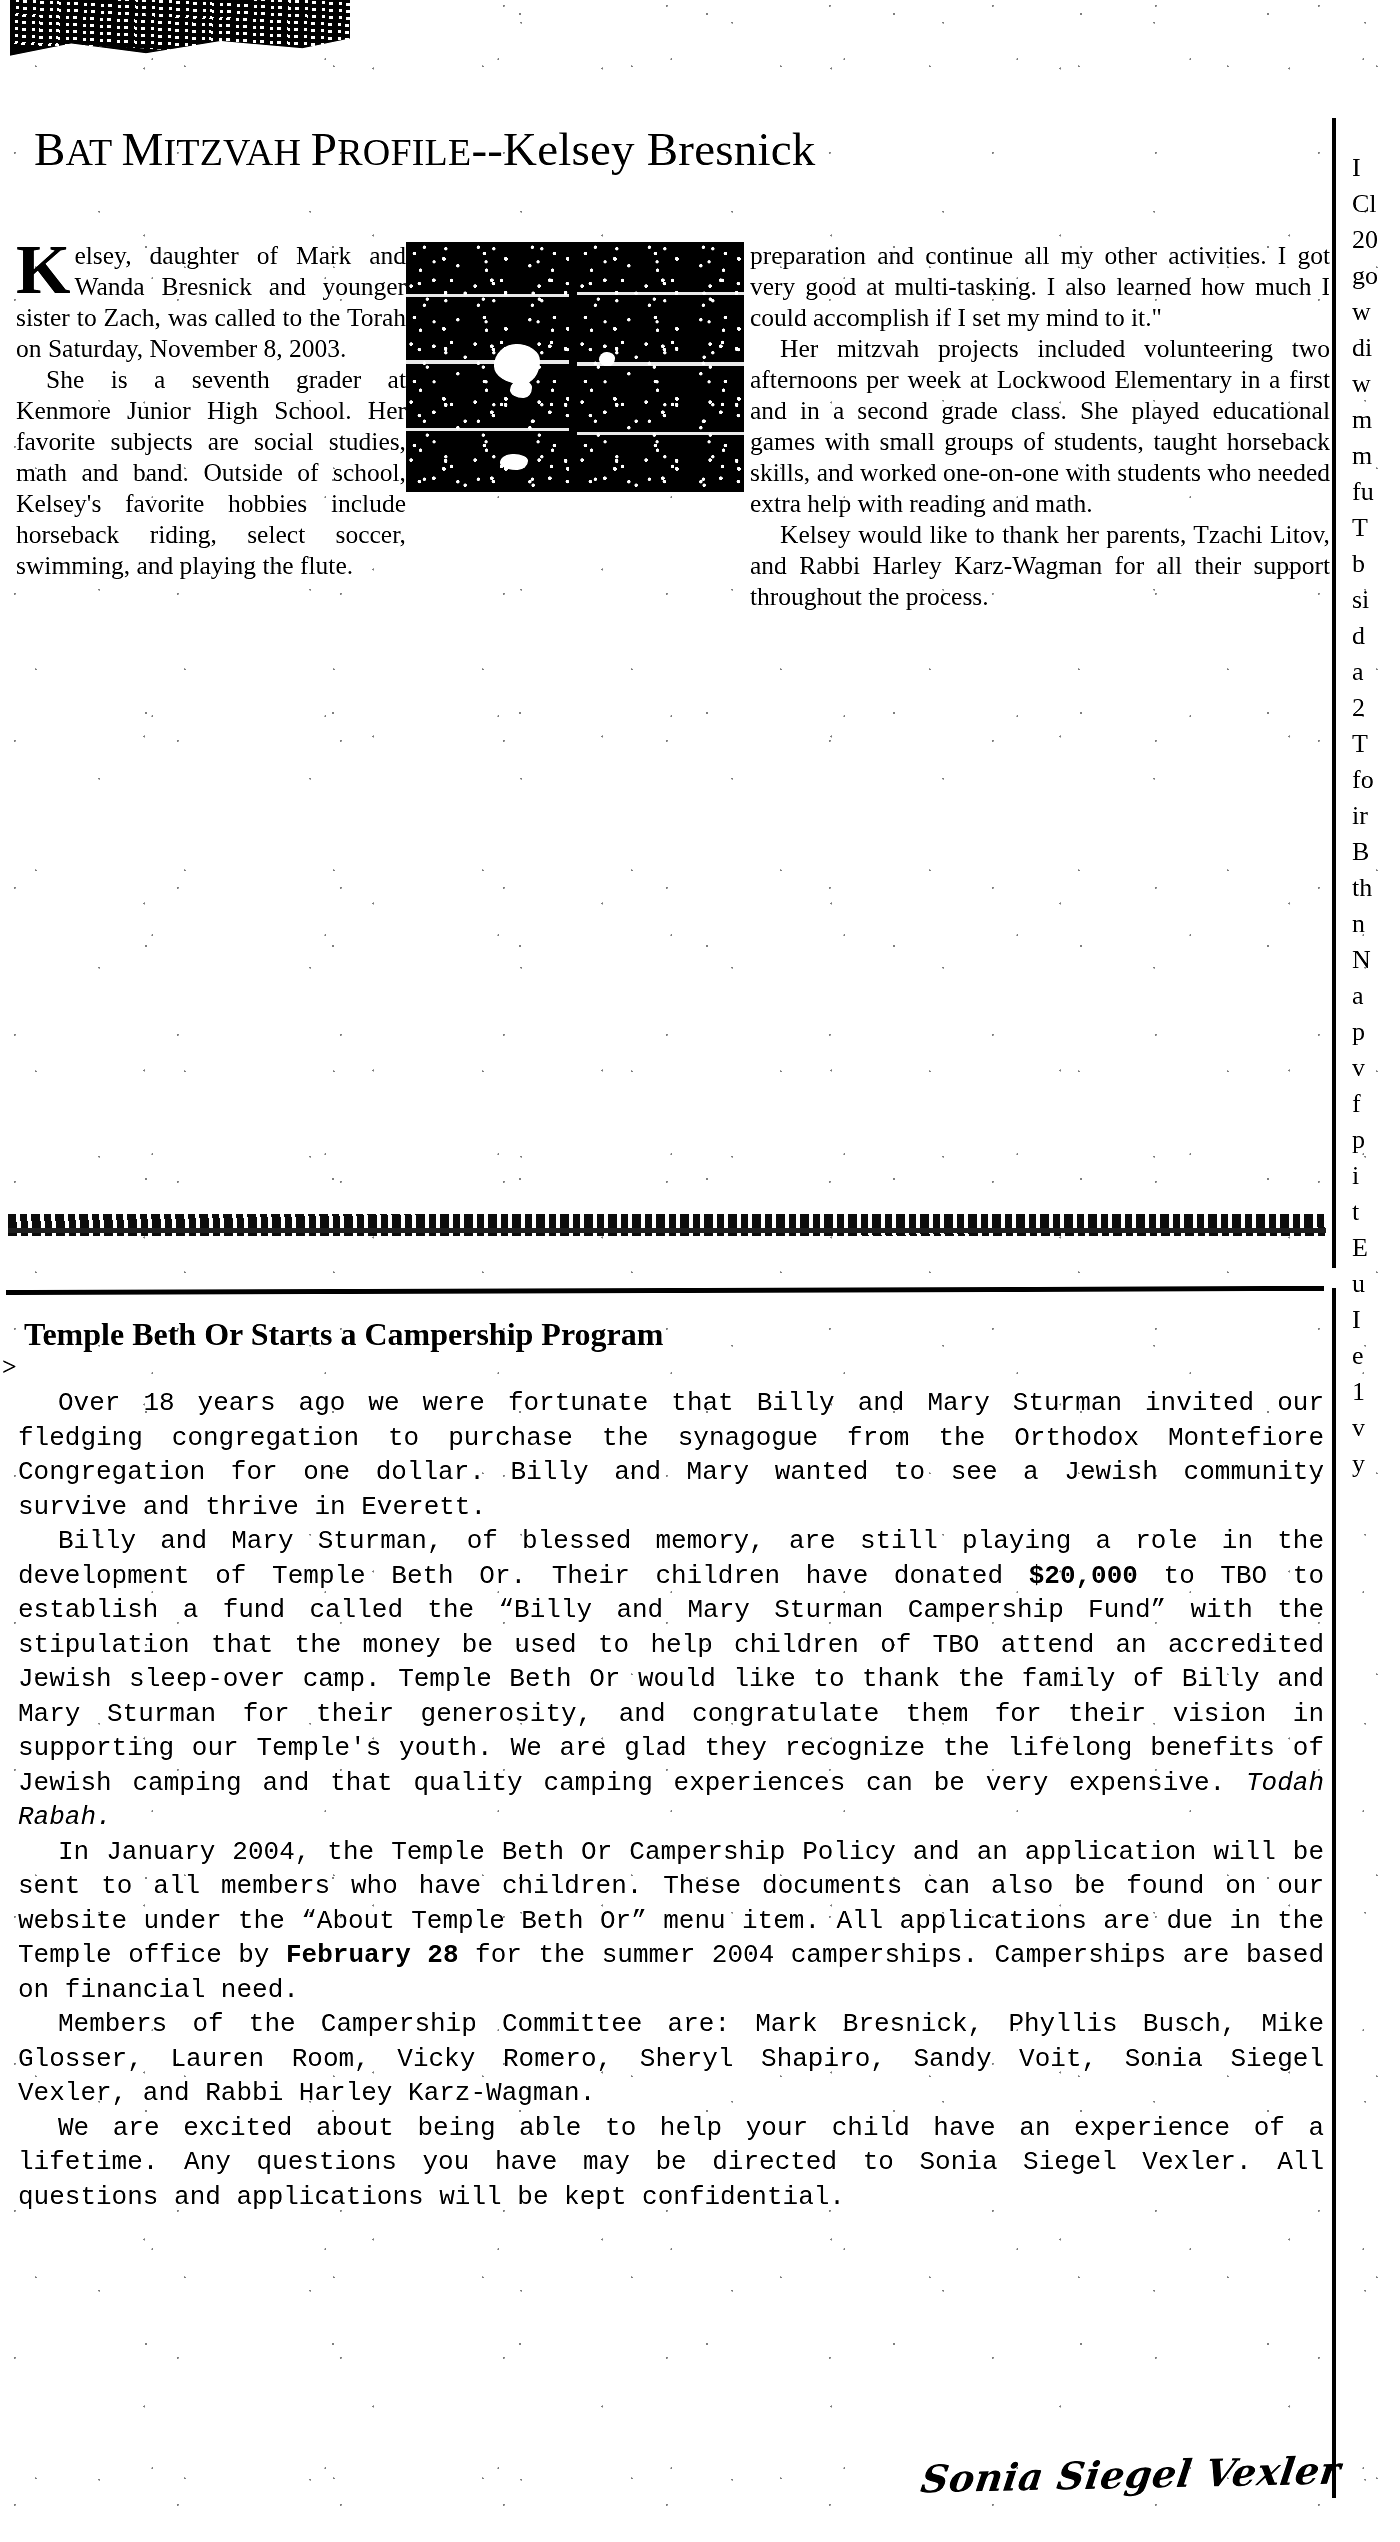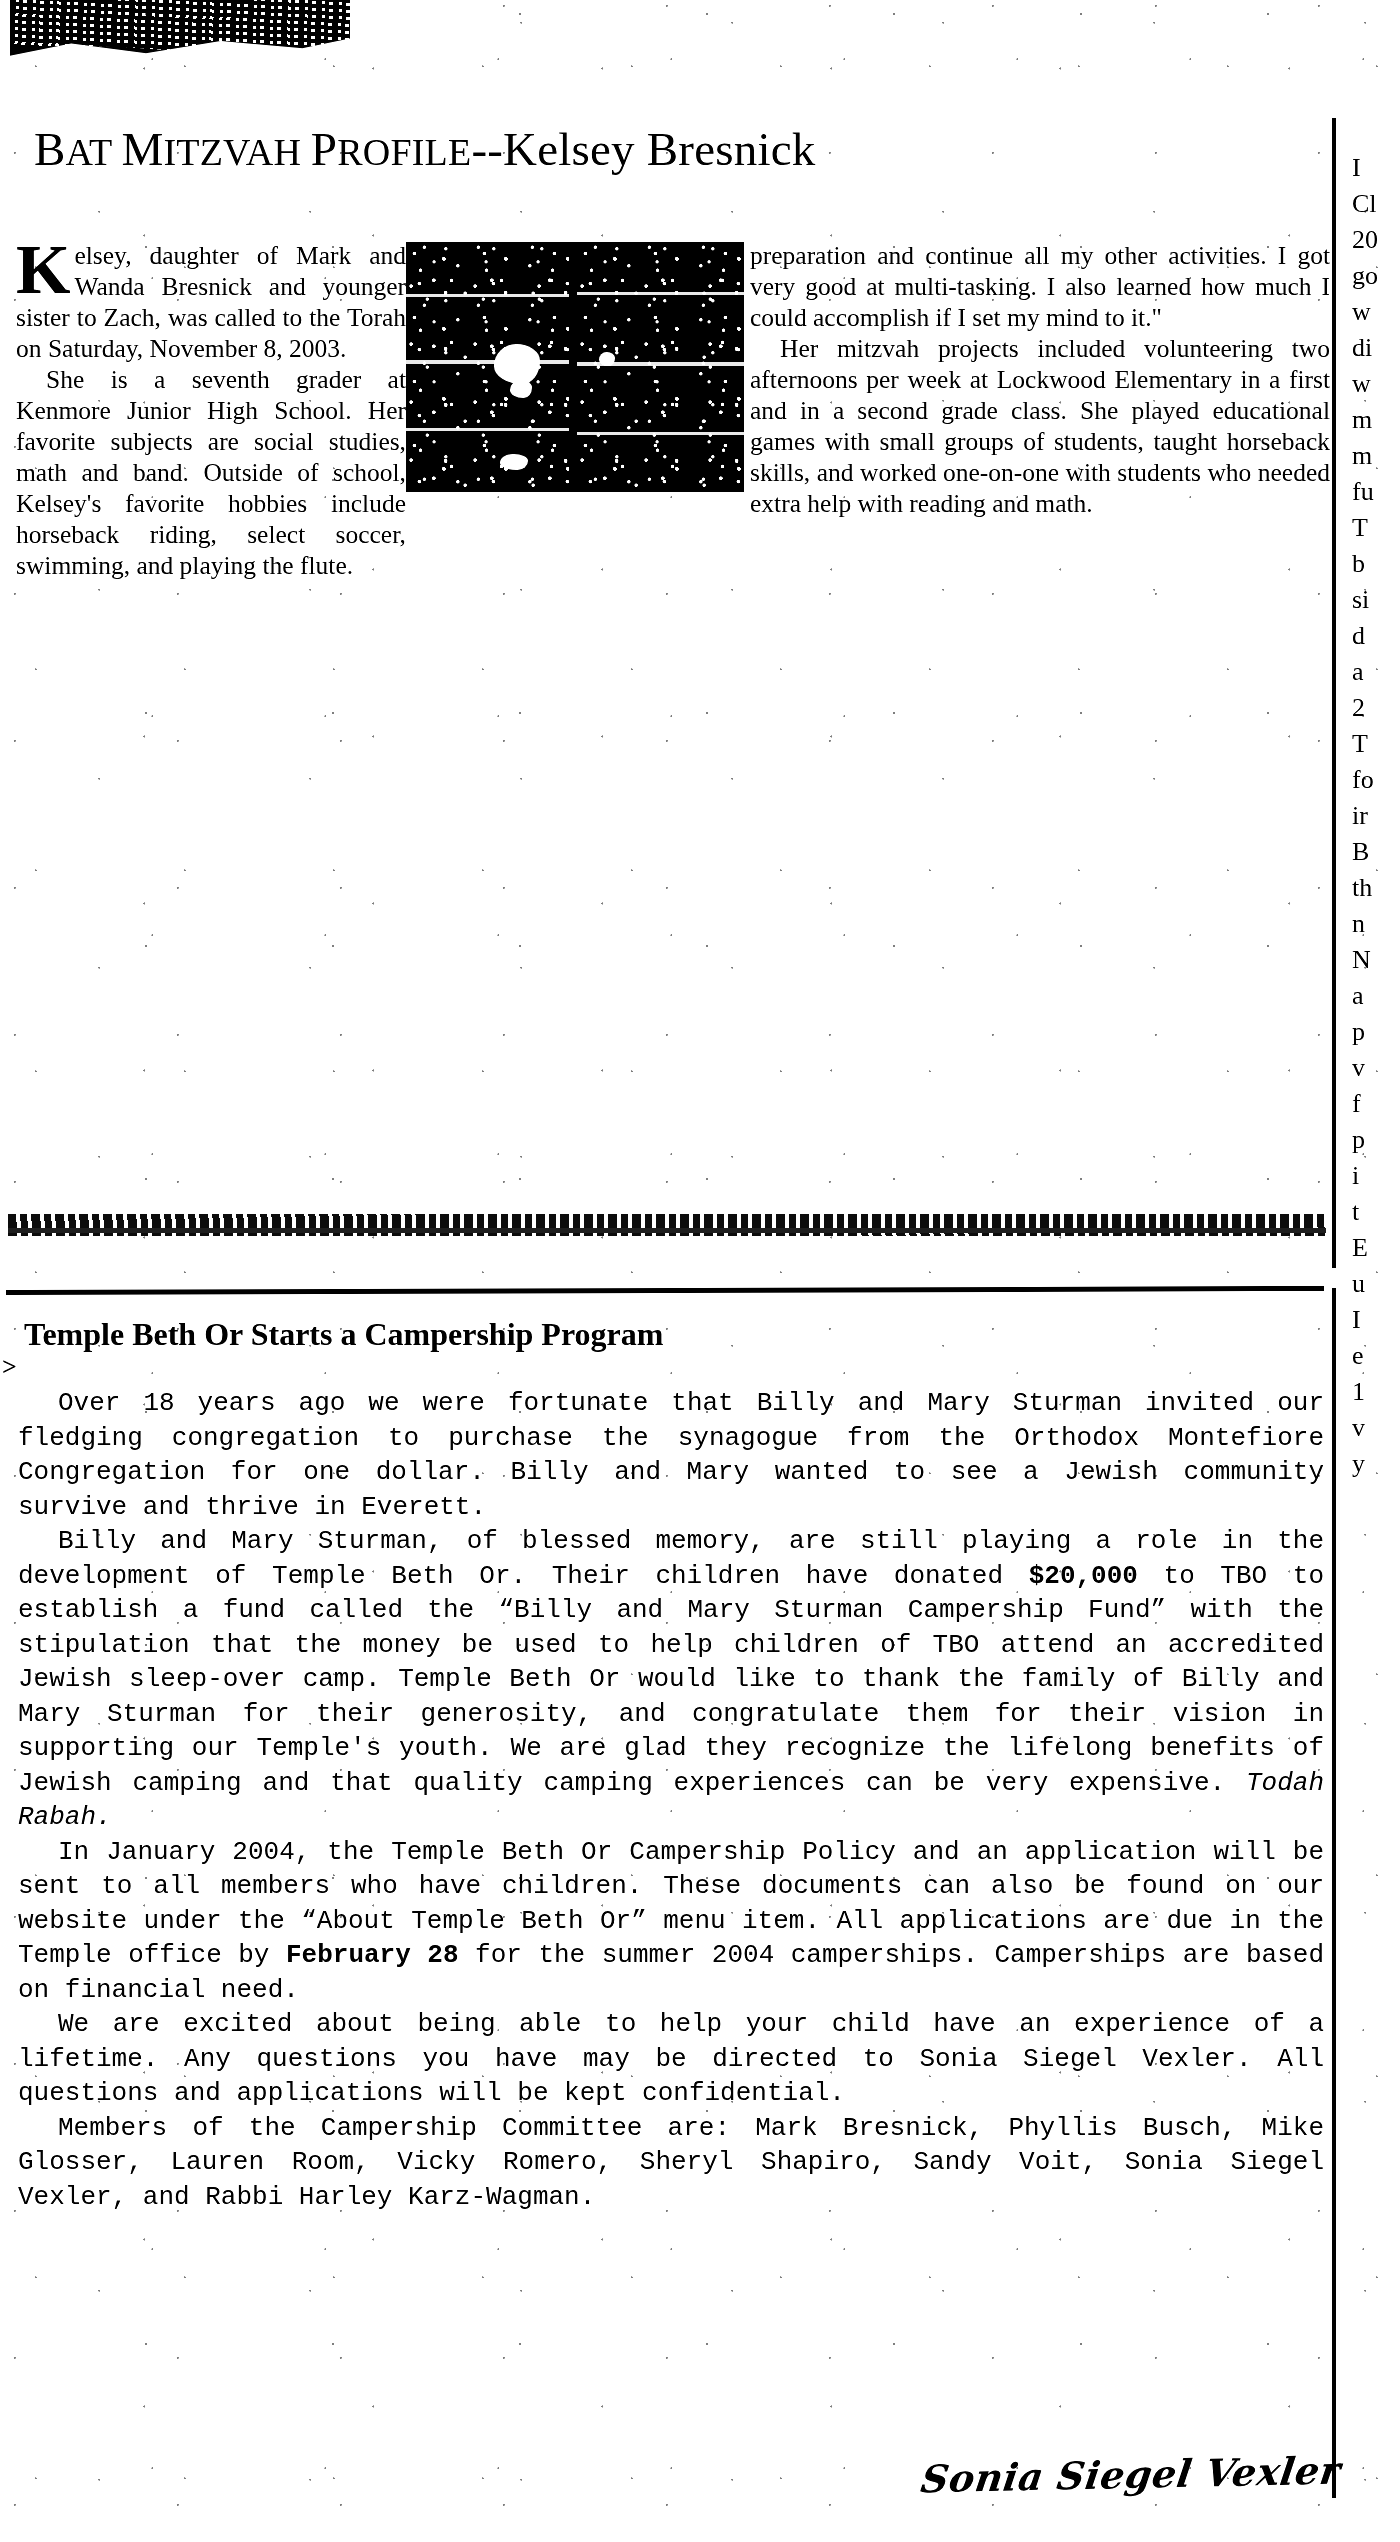--- a/index.html
+++ b/index.html
@@ -176,34 +176,35 @@
   </div>
 
   <div class="col" id="bm-col-left">
     <p><span id="bm-dropcap">K</span><span>elsey, daughter of Mark and Wanda Bresnick and younger sister to Zach, was called to the Torah on Saturday, November 8, 2003.</span></p>
     <p class="ind">She is a seventh grader at Kenmore Junior High School. Her favorite subjects are social studies, math and band. Outside of school, Kelsey's favorite hobbies include horseback riding, select soccer, swimming, and playing the flute.</p>
   </div>
 
   <div class="col" id="bm-col-right">
     <p>preparation and continue all my other activities. I got very good at multi-tasking. I also learned how much I could accomplish if I set my mind to it."</p>
     <p class="ind">Her mitzvah projects included volunteering two afternoons per week at Lockwood Elementary in a first and in a second grade class. She played educational games with small groups of students, taught horseback skills, and worked one-on-one with students who needed extra help with reading and math.</p>
+    <p class="ind">Kelsey would like to thank her parents, Tzachi Litov, and Rabbi Harley Karz-Wagman for all their support throughout the process.</p>
   </div>
 
   <div id="article-divider"></div>
 
   <div id="campership-rule-top"></div>
   <div id="campership-arrow">&gt;</div>
   <div id="campership-headline">Temple Beth Or Starts a Campership Program</div>
 
   <div id="campership-body">
     <p>Over 18 years ago we were fortunate that Billy and Mary Sturman invited our fledging congregation to purchase the synagogue from the Orthodox Montefiore Congregation for one dollar. Billy and Mary wanted to see a Jewish community survive and thrive in Everett.</p>
     <p>Billy and Mary Sturman, of blessed memory, are still playing a role in the development of Temple Beth Or. Their children have donated <b>$20,000</b> to TBO to establish a fund called the “Billy and Mary Sturman Campership Fund” with the stipulation that the money be used to help children of TBO attend an accredited Jewish sleep-over camp. Temple Beth Or would like to thank the family of Billy and Mary Sturman for their generosity, and congratulate them for their vision in supporting our Temple's youth. We are glad they recognize the lifelong benefits of Jewish camping and that quality camping experiences can be very expensive. <i>Todah Rabah.</i></p>
     <p>In January 2004, the Temple Beth Or Campership Policy and an application will be sent to all members who have children. These documents can also be found on our website under the “About Temple Beth Or” menu item. All applications are due in the Temple office by <b>February 28</b> for the summer 2004 camperships. Camperships are based on financial need.</p>
+    <p>Members of the Campership Committee are: Mark Bresnick, Phyllis Busch, Mike Glosser, Lauren Room, Vicky Romero, Sheryl Shapiro, Sandy Voit, Sonia Siegel Vexler, and Rabbi Harley Karz-Wagman.</p>
     <p>We are excited about being able to help your child have an experience of a lifetime. Any questions you have may be directed to Sonia Siegel Vexler. All questions and applications will be kept confidential.</p>
-    <p>Members of the Campership Committee are: Mark Bresnick, Phyllis Busch, Mike Glosser, Lauren Room, Vicky Romero, Sheryl Shapiro, Sandy Voit, Sonia Siegel Vexler, and Rabbi Harley Karz-Wagman.</p>
   </div>
 
   <div id="signature">Sonia Siegel Vexler</div>
 
   <div id="column-divider"></div>
   <div id="column-divider-2"></div>
   <div id="right-column-clipped">
       <div>I</div>
       <div>Cl</div>
       <div>20</div>

